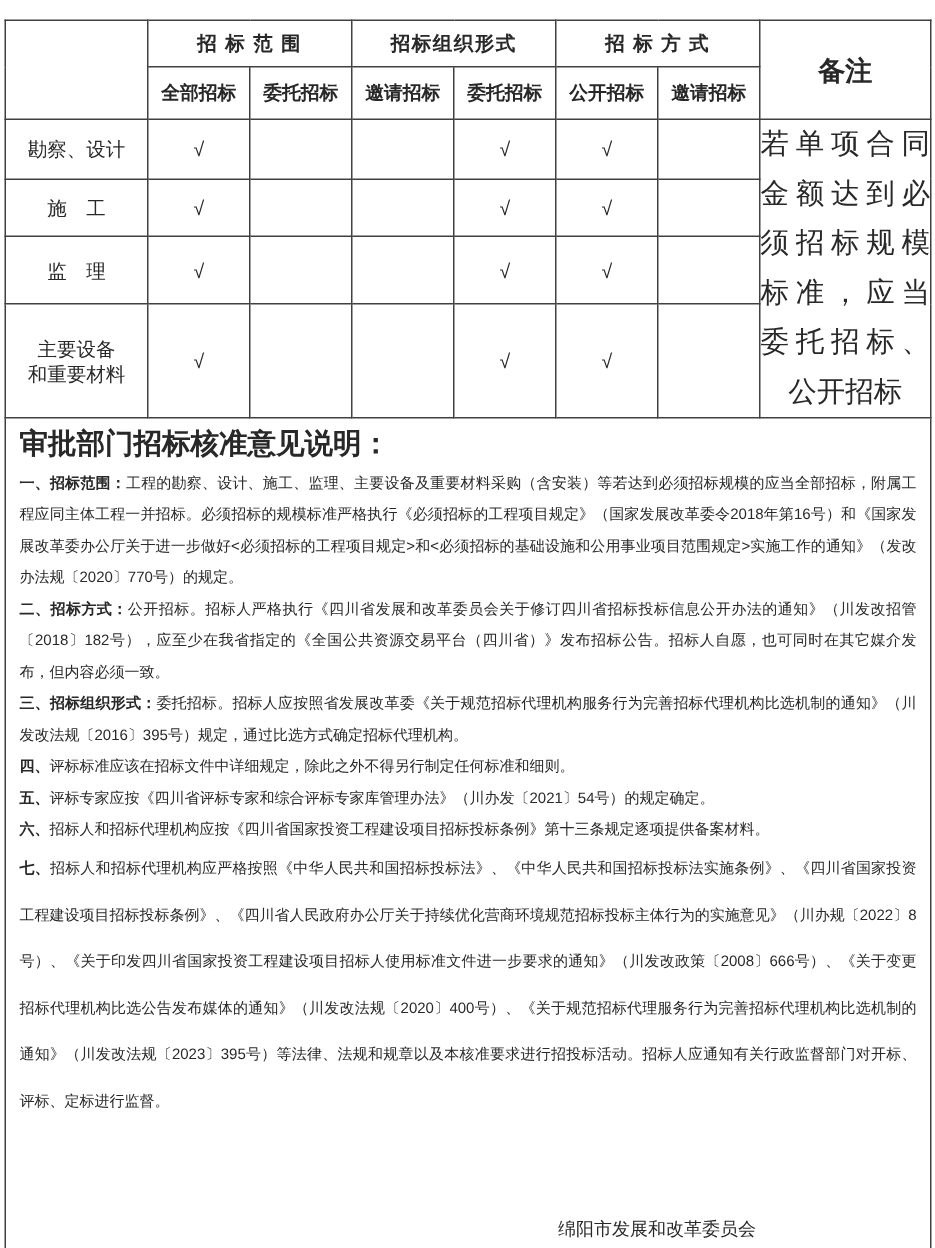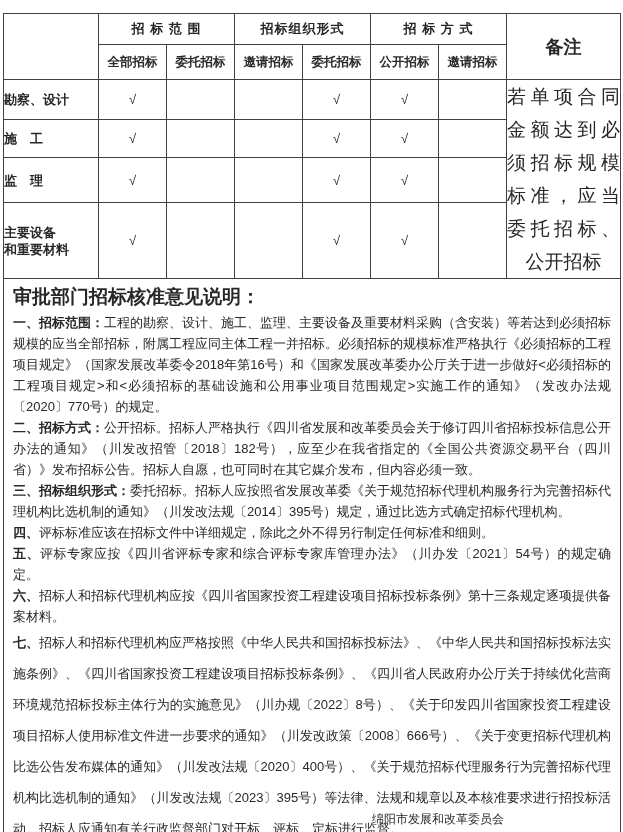--- a/index.html
+++ b/index.html
@@ -12,29 +12,29 @@
   table.approval{border-collapse:collapse;width:617px;table-layout:fixed;}
   table.approval td,table.approval th{border:1px solid #404040;padding:0;vertical-align:middle;}
   col.c-label{width:95px;}
   col.c-check{width:68px;}
   col.c-remark{width:114px;}
   tr.group-row{height:31px;}
   tr.sub-row{height:35px;}
   th.group-header{font-size:13px;font-weight:bold;letter-spacing:1px;text-align:center;}
   th.sub-header{font-size:12.5px;font-weight:bold;text-align:center;}
   th.remark-header{font-size:18px;font-weight:bold;text-align:center;}
-  td.row-label{font-size:13px;font-weight:bold;white-space:pre-line;line-height:17px;}
+  td.row-label{font-size:13px;font-weight:normal;text-align:center;white-space:pre-line;line-height:17px;}
   tr.r1{height:33px;} tr.r2{height:32px;} tr.r3{height:37px;} tr.r4{height:63px;}
   td.check-cell{text-align:center;font-size:13px;font-weight:normal;}
   td.remark-cell{font-size:19px;font-weight:normal;line-height:33px;
     text-align:justify;text-align-last:center;padding:0 9px;vertical-align:middle;}
   td.opinion-cell{vertical-align:top;}
   .opinion-box{position:relative;height:575px;overflow:hidden;padding:5px 9px 0 9px;}
   .opinion-heading{font-size:19px;font-weight:bold;line-height:26px;margin-bottom:2px;}
-  .op-item{font-size:13px;line-height:21px;text-align:justify;}
+  .op-item{font-size:10px;line-height:21px;text-align:justify;}
   .op-item.wide{line-height:31px;}
   .op-bold{font-weight:bold;}
   .signature{position:absolute;right:116px;bottom:8px;text-align:center;
     font-size:12px;line-height:21px;}
 </style>
 </head>
 <body>
 
 <div class="page">
   <table class="approval">
@@ -101,21 +101,21 @@
       <td class="check-cell">√</td>
       <td class="check-cell">√</td>
       <td class="check-cell"></td>
     </tr>
     <tr>
       <td colspan="8" class="opinion-cell">
         <div class="opinion-box">
           <div class="opinion-heading">审批部门招标核准意见说明：</div>
           <div class="op-item"><span class="op-bold">一、招标范围：</span><span>工程的勘察、设计、施工、监理、主要设备及重要材料采购（含安装）等若达到必须招标规模的应当全部招标，附属工程应同主体工程一并招标。必须招标的规模标准严格执行《必须招标的工程项目规定》（国家发展改革委令2018年第16号）和《国家发展改革委办公厅关于进一步做好&lt;必须招标的工程项目规定&gt;和&lt;必须招标的基础设施和公用事业项目范围规定&gt;实施工作的通知》（发改办法规〔2020〕770号）的规定。</span></div>
           <div class="op-item"><span class="op-bold">二、招标方式：</span><span>公开招标。招标人严格执行《四川省发展和改革委员会关于修订四川省招标投标信息公开办法的通知》（川发改招管〔2018〕182号），应至少在我省指定的《全国公共资源交易平台（四川省）》发布招标公告。招标人自愿，也可同时在其它媒介发布，但内容必须一致。</span></div>
-          <div class="op-item"><span class="op-bold">三、招标组织形式：</span><span>委托招标。招标人应按照省发展改革委《关于规范招标代理机构服务行为完善招标代理机构比选机制的通知》（川发改法规〔2014〕395号）规定，通过比选方式确定招标代理机构。</span></div>
+          <div class="op-item"><span class="op-bold">三、招标组织形式：</span><span>委托招标。招标人应按照省发展改革委《关于规范招标代理机构服务行为完善招标代理机构比选机制的通知》（川发改法规〔2016〕395号）规定，通过比选方式确定招标代理机构。</span></div>
           <div class="op-item"><span class="op-bold">四、</span><span>评标标准应该在招标文件中详细规定，除此之外不得另行制定任何标准和细则。</span></div>
           <div class="op-item"><span class="op-bold">五、</span><span>评标专家应按《四川省评标专家和综合评标专家库管理办法》（川办发〔2021〕54号）的规定确定。</span></div>
           <div class="op-item"><span class="op-bold">六、</span><span>招标人和招标代理机构应按《四川省国家投资工程建设项目招标投标条例》第十三条规定逐项提供备案材料。</span></div>
           <div class="op-item wide"><span class="op-bold">七、</span><span>招标人和招标代理机构应严格按照《中华人民共和国招标投标法》、《中华人民共和国招标投标法实施条例》、《四川省国家投资工程建设项目招标投标条例》、《四川省人民政府办公厅关于持续优化营商环境规范招标投标主体行为的实施意见》（川办规〔2022〕8号）、《关于印发四川省国家投资工程建设项目招标人使用标准文件进一步要求的通知》（川发改政策〔2008〕666号）、《关于变更招标代理机构比选公告发布媒体的通知》（川发改法规〔2020〕400号）、《关于规范招标代理服务行为完善招标代理机构比选机制的通知》（川发改法规〔2023〕395号）等法律、法规和规章以及本核准要求进行招投标活动。招标人应通知有关行政监督部门对开标、评标、定标进行监督。</span></div>
           <div class="signature">
             <div>绵阳市发展和改革委员会</div>
             <div>2024年2月27日</div>
           </div>
         </div>
       </td>

